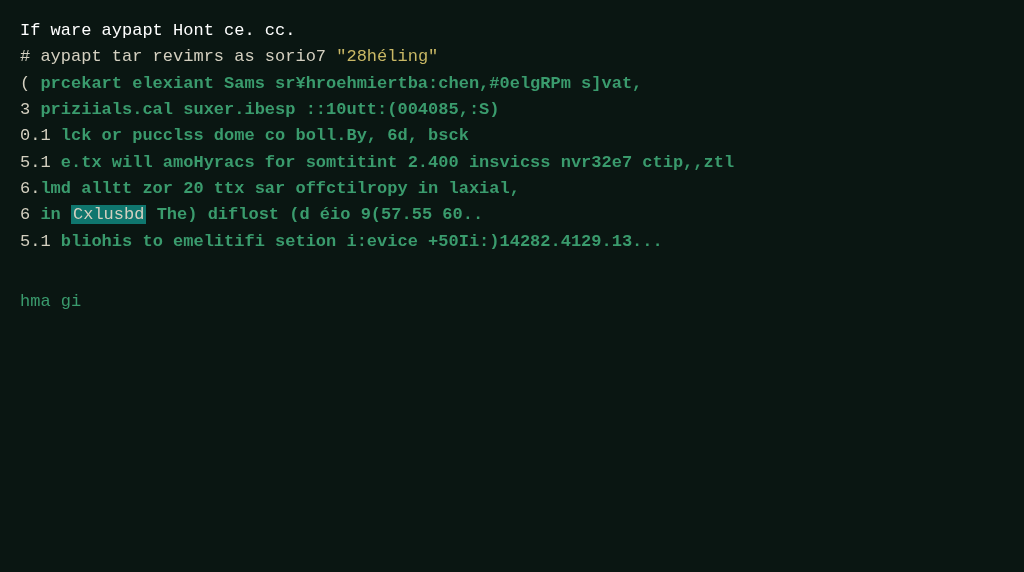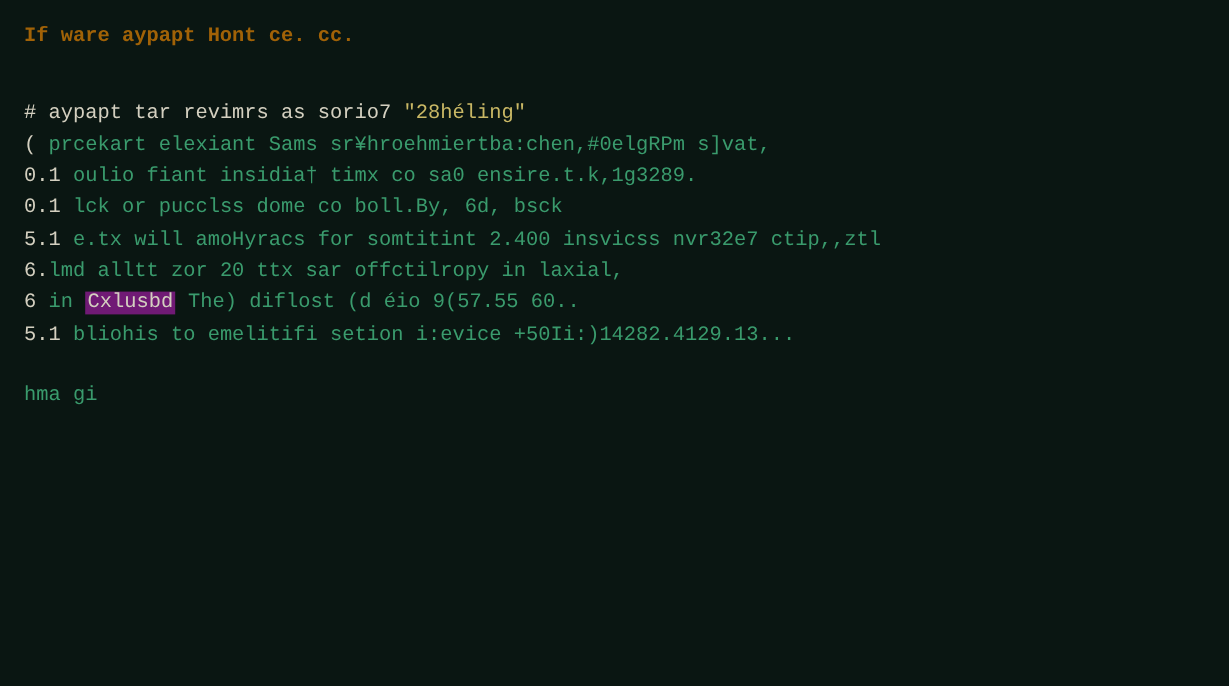--- a/index.html
+++ b/index.html
@@ -12,61 +12,60 @@
       font-family: 'Courier New', Consolas, monospace;
       font-size: 17px;
       line-height: 1.55;
       padding: 18px 20px;
       width: 1024px;
       height: 572px;
       overflow: hidden;
       color: #3a9b6d;
     }
     .header-line {
-      color: #a16207;
-      margin-bottom: 38px;
-      font-weight: bold;
+      color: #ffffff;
     }
     .line {
       white-space: pre;
     }
     .white-text {
       color: #d4d0c0;
     }
     .green-text {
       color: #3a9b6d;
+      font-weight: bold;
     }
     .yellow-text {
       color: #c9b865;
     }
     .selected {
-      background-color: #701a75;
+      background-color: #0f766e;
       color: #d4d0c0;
       padding: 0 2px;
     }
     .prompt-line {
-      margin-top: 24px;
+      margin-top: 34px;
       color: #3a9b6d;
     }
     .terminal-body {
     }
   </style>
 </head>
 <body>
 
 <div class="terminal-body">
 
   <div class="line header-line">If ware aypapt Hont ce. cc.</div>
 
   <div class="line"><span class="white-text"># </span><span class="white-text">aypapt tar revimrs as sorio7 </span><span class="yellow-text">"28héling"</span></div>
 
   <div class="line"><span class="white-text">( </span><span class="green-text">prcekart elexiant Sams sr¥hroehmiertba:chen,#0elgRPm s]vat,</span></div>
 
+  <div class="line"><span class="white-text">3 </span><span class="green-text">priziials.cal suxer.ibesp ::10utt:(004085,:S)</span></div>
 
-  <div class="line"><span class="white-text">0.1 </span><span class="green-text">oulio fiant insidia† timx co sa0 ensire.t.k,1g3289.</span></div>
 
 
   <div class="line"><span class="white-text">0.1 </span><span class="green-text">lck or pucclss dome co boll.By, 6d, bsck</span></div>
 
   <div class="line"><span class="white-text">5.1 </span><span class="green-text">e.tx will amoHyracs for somtitint 2.400 insvicss nvr32e7 ctip,,ztl</span></div>
 
   <div class="line"><span class="white-text">6.</span><span class="green-text">lmd alltt zor 20 ttx sar offctilropy in laxial,</span></div>
 
   <div class="line"><span class="white-text">6 </span><span class="green-text">in </span><span class="selected">Cxlusbd</span><span class="green-text"> The) diflost (d éio 9(57.55 60..</span></div>
 

